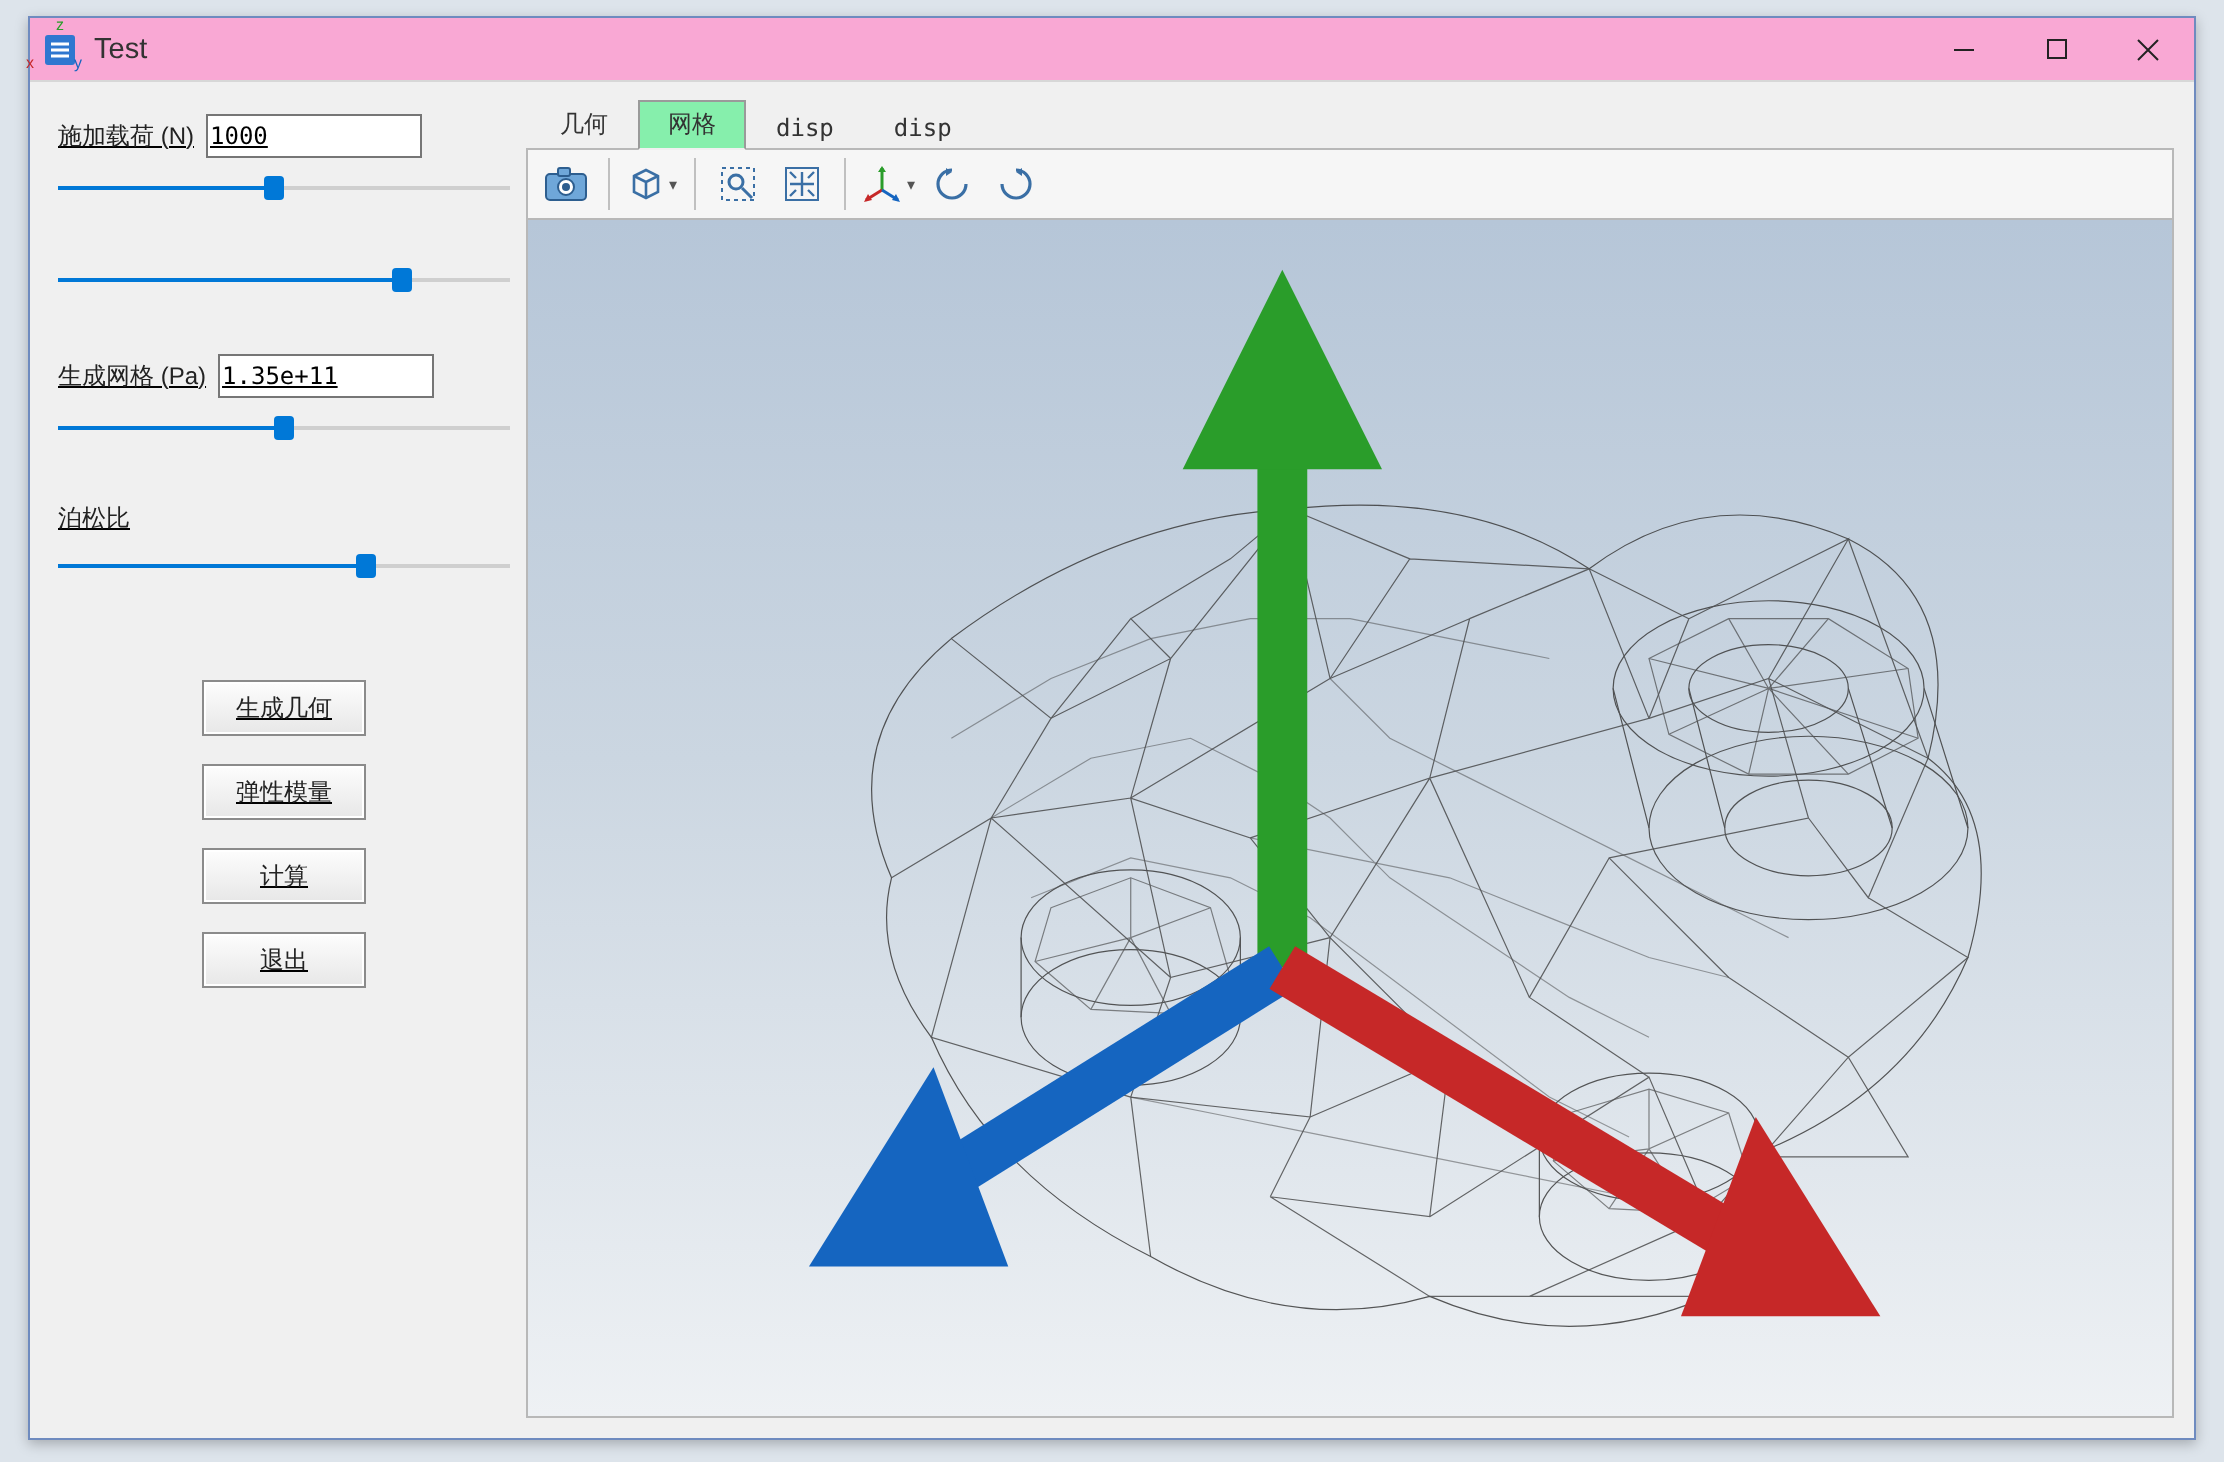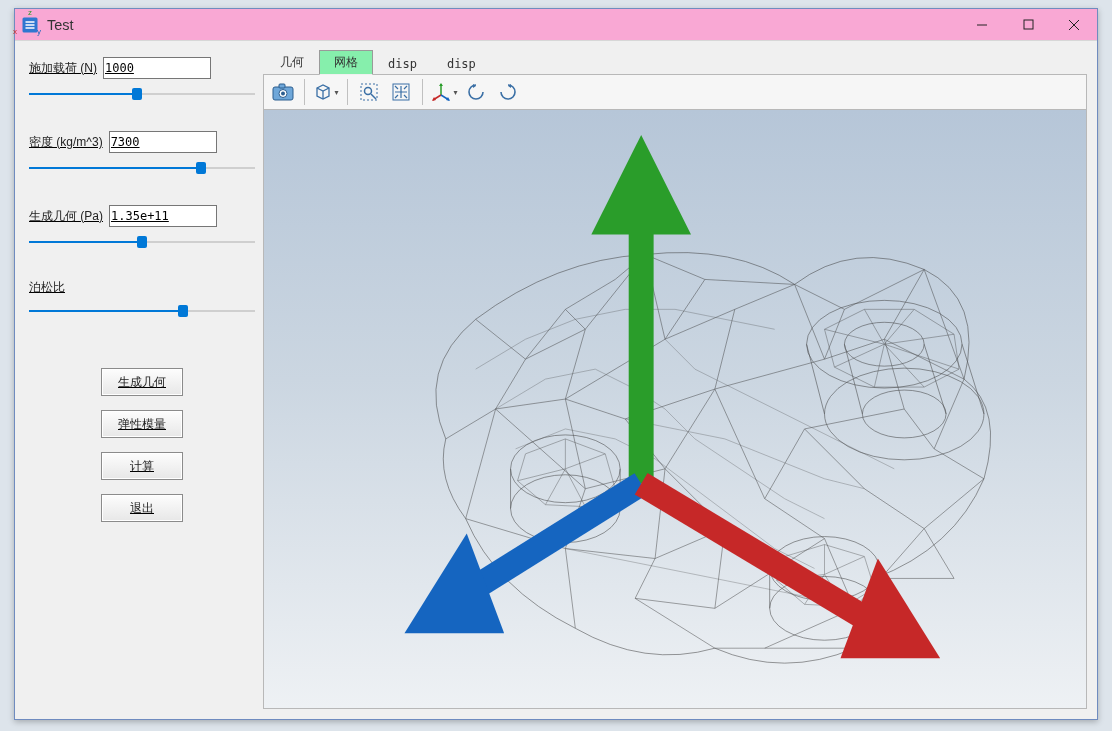--- a/index.html
+++ b/index.html
@@ -93,34 +93,30 @@
           <input class="param-input" value="1000" style="">
         </div>
         <div class="slider-wrap">
           <div class="slider-track"></div>
           <div class="slider-fill" style="width:48%"></div>
           <div class="slider-thumb" style="left:calc(48% - 5px)"></div>
         </div>
       </div>
 
       <div class="param">
-        <div class="param-row">
-          <span class="param-label">密度 (kg/m^3)</span>
-          <input class="param-input" value="7300" style="">
-        </div>
         <div class="slider-wrap">
           <div class="slider-track"></div>
           <div class="slider-fill" style="width:76%"></div>
           <div class="slider-thumb" style="left:calc(76% - 5px)"></div>
         </div>
       </div>
 
       <div class="param">
         <div class="param-row">
-          <span class="param-label">生成几何 (Pa)</span>
+          <span class="param-label">生成网格 (Pa)</span>
           <input class="param-input" value="1.35e+11" style="">
         </div>
         <div class="slider-wrap">
           <div class="slider-track"></div>
           <div class="slider-fill" style="width:50%"></div>
           <div class="slider-thumb" style="left:calc(50% - 5px)"></div>
         </div>
       </div>
 
       <div class="param">

